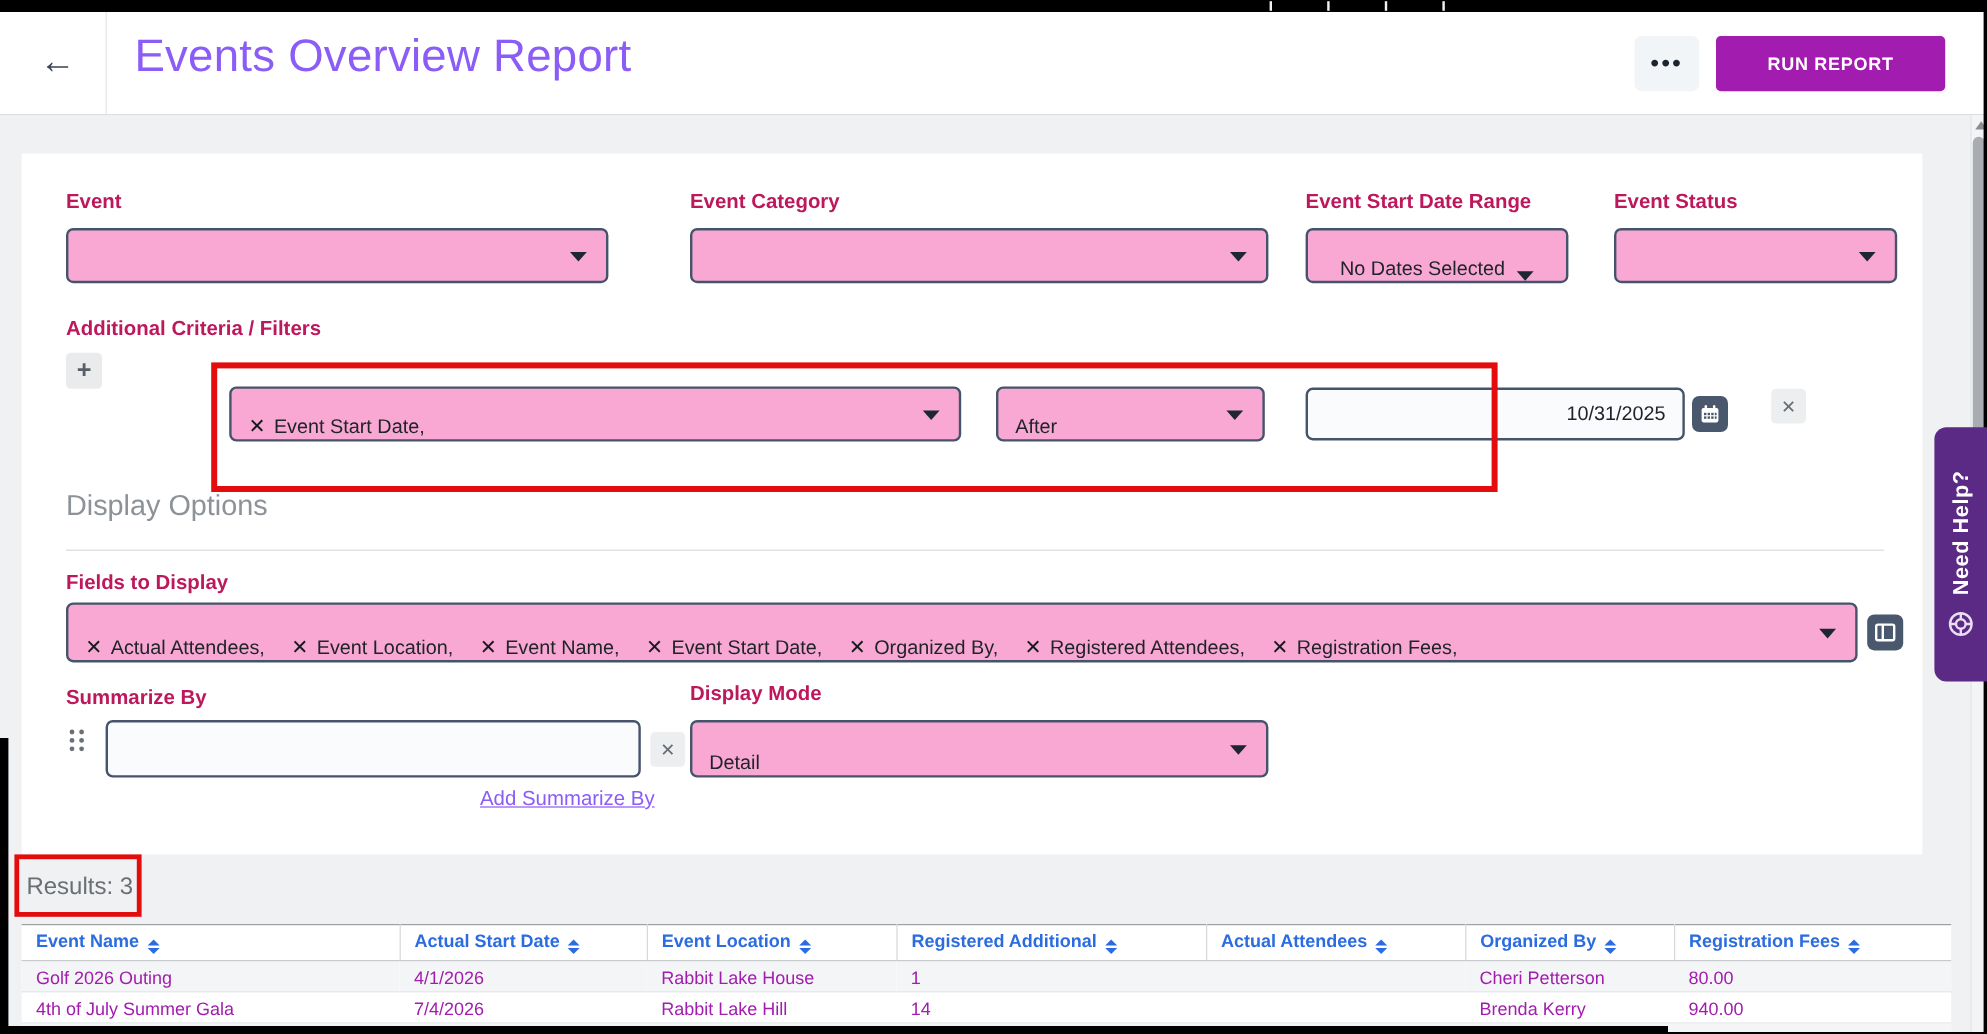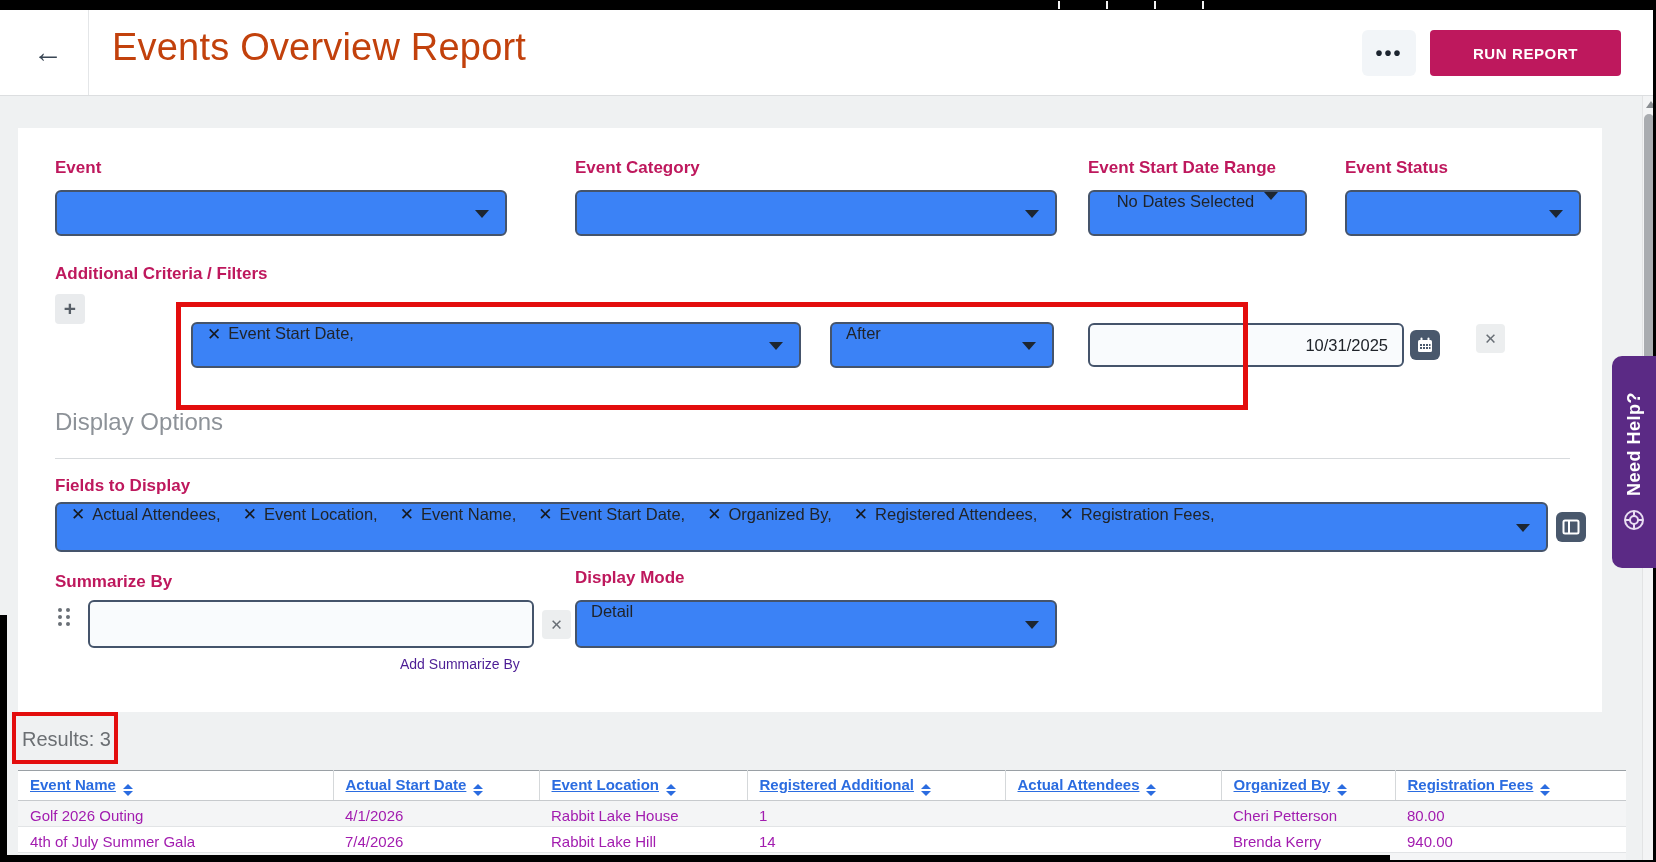--- a/index.html
+++ b/index.html
@@ -11,32 +11,32 @@
   .topbar .tick{position:absolute;top:1px;width:2px;height:8px;background:#f2f2f2;}
   .frame-right{left:1653px;top:10px;width:3px;height:852px;background:#000;}
   .frame-left{left:0;top:615px;width:7px;height:247px;background:#000;}
   .redact-bar{left:0;top:855px;width:1390px;height:7px;background:#000;z-index:50;}
   .frame-bottom{left:1390px;top:860px;width:266px;height:2px;background:#000;z-index:50;}
   
   .header{left:0;top:10px;width:1656px;height:86px;background:#fff;border-bottom:1px solid #dcdee0;box-sizing:border-box;}
   .back-btn{left:22px;top:26px;width:52px;height:52px;display:flex;align-items:center;justify-content:center;
             font-size:30px;color:#3a4654;cursor:pointer;}
   .hdr-divider{left:88px;top:10px;width:1px;height:85px;background:#e4e6e8;}
-  .page-title{left:112px;top:26px;font-size:38px;color:#c2410c;letter-spacing:.2px;text-align:center;}
+  .page-title{left:112px;top:26px;font-size:38px;color:#8b5cf6;letter-spacing:.2px;text-align:center;}
   .more-btn{left:1362px;top:30px;width:54px;height:46px;background:#f2f5f8;border-radius:6px;
             display:flex;align-items:center;justify-content:center;color:#1d2530;font-size:20px;
             font-weight:bold;letter-spacing:2px;cursor:pointer;}
-  .run-btn{left:1430px;top:30px;width:191px;height:46px;background:#be185d;border-radius:4px;
+  .run-btn{left:1430px;top:30px;width:191px;height:46px;background:#a21caf;border-radius:4px;
            display:flex;align-items:center;justify-content:center;color:#fff;font-size:15px;
            font-weight:bold;letter-spacing:.6px;cursor:pointer;}
   
   .card{left:18px;top:128px;width:1584px;height:584px;background:#fff;}
   .lbl{font-size:17px;font-weight:bold;color:#be185d;}
-  .sel{background:#3b82f6;border:2px solid #45546b;border-radius:6px;box-sizing:border-box;
-       display:flex;align-items:flex-start;padding:0 40px 0 14px;font-size:16.5px;color:#20242a;cursor:pointer;}
+  .sel{background:#f9a8d4;border:2px solid #45546b;border-radius:6px;box-sizing:border-box;
+       display:flex;align-items:flex-end;padding:0 40px 0 14px;font-size:16.5px;color:#20242a;cursor:pointer;}
   .sel .caret{position:absolute;right:16px;top:50%;margin-top:-3px;width:0;height:0;
        border-left:7px solid transparent;border-right:7px solid transparent;border-top:8px solid #1d2631;}
   .sel-center{justify-content:center;padding:0 14px;}
   .inp{background:#f9fbfd;border:2px solid #45546b;border-radius:6px;box-sizing:border-box;
        display:flex;align-items:center;padding:0 14px;font-size:16.5px;color:#20242a;justify-content:flex-end;}
   .inline-caret{display:inline-block;width:0;height:0;margin-left:10px;
        border-left:7px solid transparent;border-right:7px solid transparent;border-top:8px solid #1d2631;}
   .plus-btn{width:30px;height:30px;background:#e9ebed;border-radius:4px;display:flex;align-items:center;
        justify-content:center;font-size:21px;font-weight:bold;color:#585f68;cursor:pointer;}
   .red-box{border:5px solid #e30d0d;box-sizing:border-box;z-index:5;pointer-events:none;}
@@ -44,28 +44,28 @@
   .dark-sq{background:#49586c;border-radius:6px;display:flex;align-items:center;justify-content:center;cursor:pointer;}
   .x-btn{width:29px;height:29px;background:#eceeef;border-radius:4px;display:flex;align-items:center;
        justify-content:center;color:#686e75;font-weight:bold;font-size:15px;cursor:pointer;
        font-family:"DejaVu Sans",sans-serif;}
   .section-title{font-size:24px;color:#8d9298;}
   .divider{background:#d7dadd;height:1px;}
   .chips{display:flex;align-items:center;gap:22px;white-space:nowrap;overflow:hidden;}
   .chip{display:flex;align-items:center;font-size:16.5px;color:#20242a;}
   .drag-handle{display:grid;grid-template-columns:4px 4px;grid-gap:3px 4px;cursor:grab;}
   .drag-handle i{width:4px;height:4px;border-radius:50%;background:#6a7076;}
-  .link{color:#4c1d95;font-size:14px;cursor:pointer;}
+  .link{color:#8b5cf6;font-size:17px;cursor:pointer;text-decoration:underline;}
   .results-lbl{font-size:20px;color:#6b6f73;}
   .res-box{border:4px solid #e30d0d;box-sizing:border-box;z-index:10;pointer-events:none;}
   
   .rtable{left:18px;top:770px;width:1608px;border-collapse:collapse;table-layout:fixed;background:#fff;font-size:15px;}
   .rtable th{border-top:1px solid #9aa0a5;border-bottom:1px solid #c7cacd;border-right:1px solid #d5d8da;
        height:30px;text-align:left;padding:0 0 0 12px;color:#2b6ce0;font-size:15px;white-space:nowrap;
-       overflow:hidden;cursor:pointer;background:#fff;box-sizing:border-box;text-decoration:underline;}
+       overflow:hidden;cursor:pointer;background:#fff;box-sizing:border-box;}
   .rtable th:last-child{border-right:none;}
   .rtable td{height:26px;padding:3px 0 0 12px;color:#a21caf;border-bottom:1px solid #e2e4e6;
        white-space:nowrap;overflow:hidden;box-sizing:border-box;}
   .rtable tr:nth-child(odd) td{background:#f4f5f6;}
   .sort-ic{display:inline-flex;flex-direction:column;margin-left:7px;vertical-align:1px;}
   .sort-ic i{width:0;height:0;border-left:5px solid transparent;border-right:5px solid transparent;}
   .sort-ic .up{border-bottom:5px solid #2b6ce0;margin-bottom:2px;}
   .sort-ic .dn{border-top:5px solid #2b6ce0;}
   
   .scroll-track{left:1642px;top:96px;width:14px;height:766px;background:#f3f4f5;border-left:1px solid #e2e3e4;box-sizing:border-box;}

